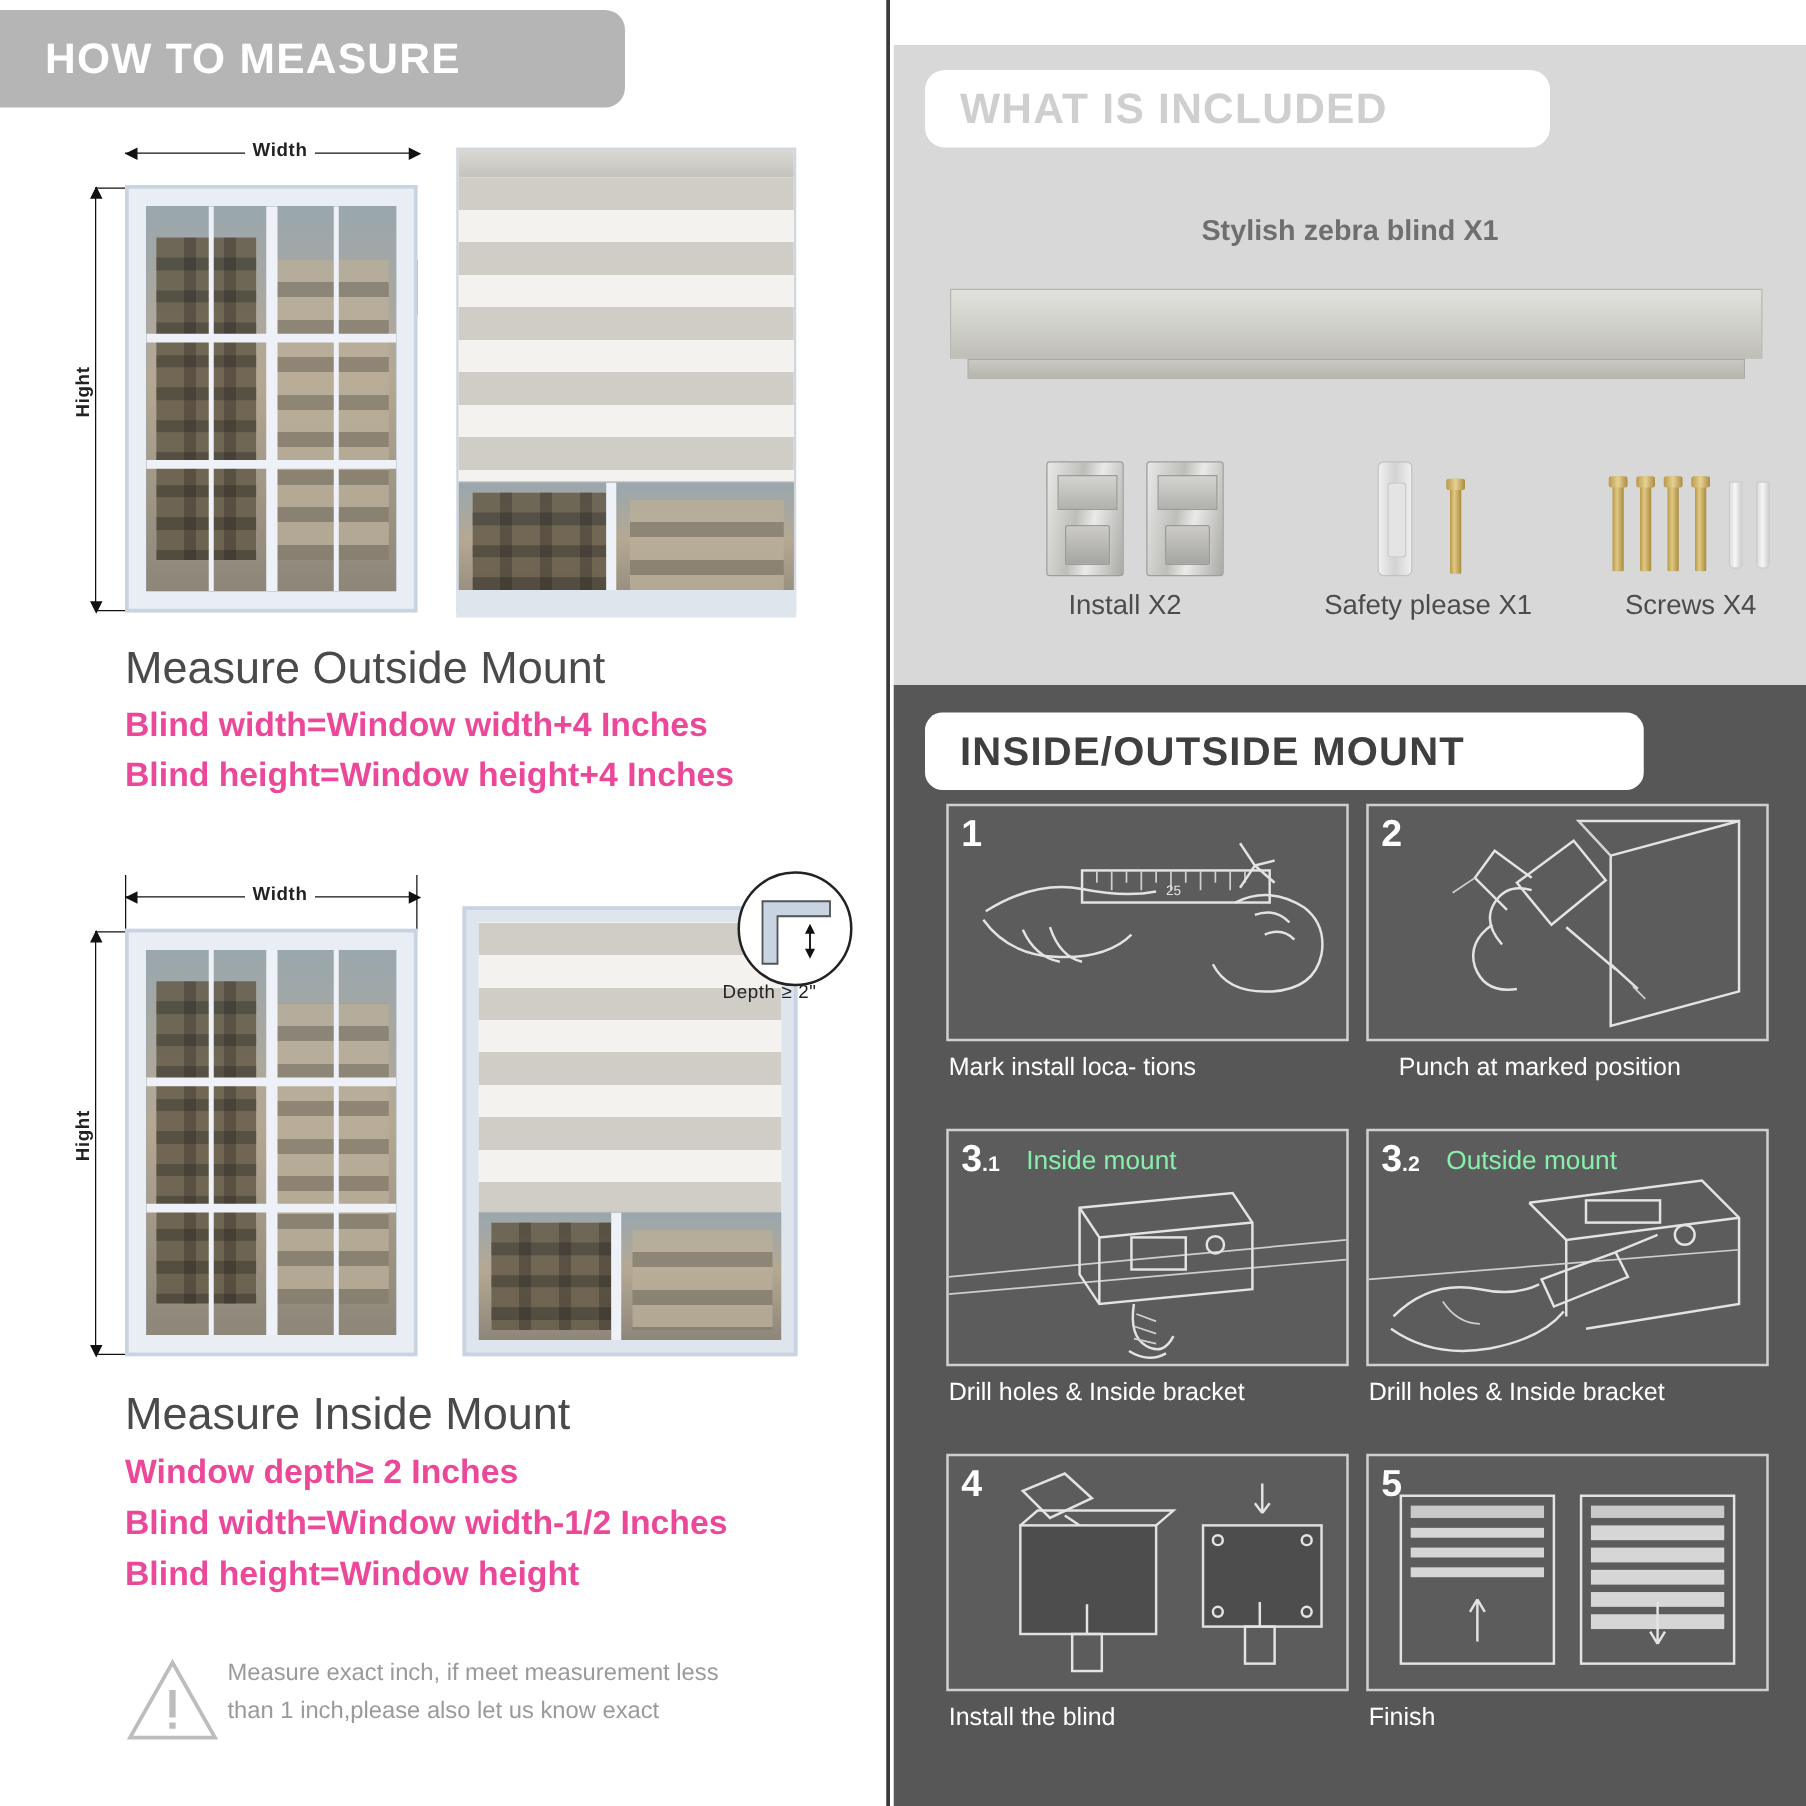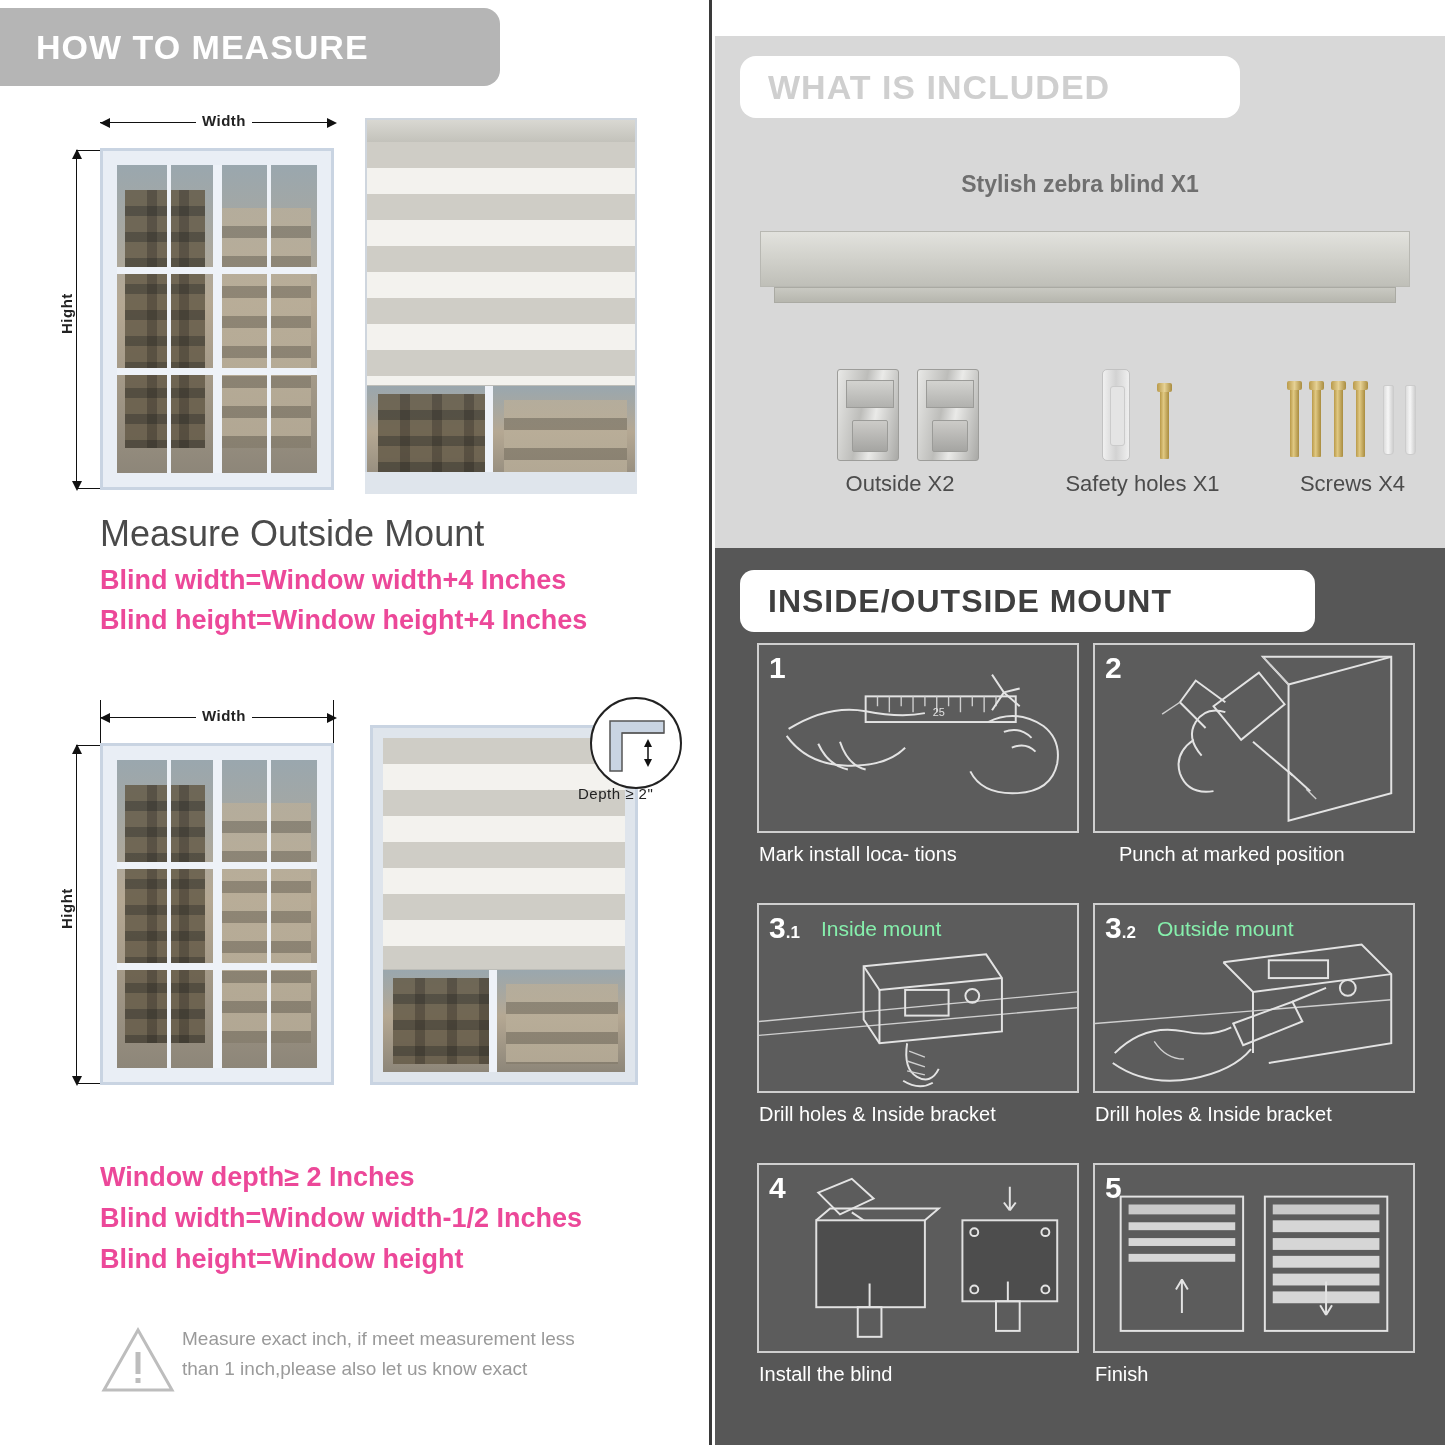--- a/index.html
+++ b/index.html
@@ -297,20 +297,21 @@
         <circle cx="88" cy="48" r="45" fill="#ffffff" stroke="#222" stroke-width="2"></circle>
         <path d="M62 26 L116 26 L116 38 L74 38 L74 76 L62 76 Z" fill="#c9d4e2" stroke="#555" stroke-width="1.5"></path>
         <path d="M74 38 L116 38" stroke="#555" stroke-width="1"></path>
         <path d="M100 46 L100 70" stroke="#111" stroke-width="1.5"></path>
         <polygon points="100,44 96,52 104,52" fill="#111"></polygon>
         <polygon points="100,72 96,64 104,64" fill="#111"></polygon>
       </svg>
       <div class="dim-label" style="position:absolute;left:578px;top:90px;font-weight:normal;">Depth ≥ 2"</div>
     </div>
 
+    <div class="section-title" style="left:100px;top:1110px;">Measure Inside Mount</div>
     <div class="section-line" style="left:100px;top:1162px;">Window depth≥ 2 Inches</div>
     <div class="section-line" style="left:100px;top:1203px;">Blind width=Window width-1/2 Inches</div>
     <div class="section-line" style="left:100px;top:1244px;">Blind height=Window height</div>
 
     <div class="note-box" style="left:100px;top:1318px;width:560px;height:100px;">
       <svg width="76" height="76" style="position:absolute;left:0;top:4px;">
         <polygon points="38,8 72,68 4,68" fill="none" stroke="#bdbdbd" stroke-width="3"></polygon>
         <rect x="35.5" y="30" width="5" height="22" fill="#bdbdbd"></rect>
         <rect x="35.5" y="56" width="5" height="5" fill="#bdbdbd"></rect>
       </svg>
@@ -328,29 +329,29 @@
       <div class="headrail-big">
         <div class="top"></div>
         <div class="bottom"></div>
       </div>
 
       <div class="part" style="left:60px;top:325px;width:250px;">
         <div style="position:relative;height:110px;">
           <div class="bracket" style="left:62px;top:8px;"></div>
           <div class="bracket" style="left:142px;top:8px;"></div>
         </div>
-        <div class="part-label">Outside X2</div>
+        <div class="part-label">Install X2</div>
       </div>
 
       <div class="part" style="left:305px;top:325px;width:245px;">
         <div style="position:relative;height:110px;">
           <div class="safety" style="left:82px;top:8px;"></div>
           <div class="screw-gold" style="left:140px;top:22px;"></div>
         </div>
-        <div class="part-label">Safety holes X1</div>
+        <div class="part-label">Safety please X1</div>
       </div>
 
       <div class="part" style="left:545px;top:325px;width:185px;">
         <div style="position:relative;height:110px;">
           <div class="screw-gold" style="left:30px;top:20px;"></div>
           <div class="screw-gold" style="left:52px;top:20px;"></div>
           <div class="screw-gold" style="left:74px;top:20px;"></div>
           <div class="screw-gold" style="left:96px;top:20px;"></div>
           <div class="screw-clear" style="left:123px;top:24px;"></div>
           <div class="screw-clear" style="left:145px;top:24px;"></div>

